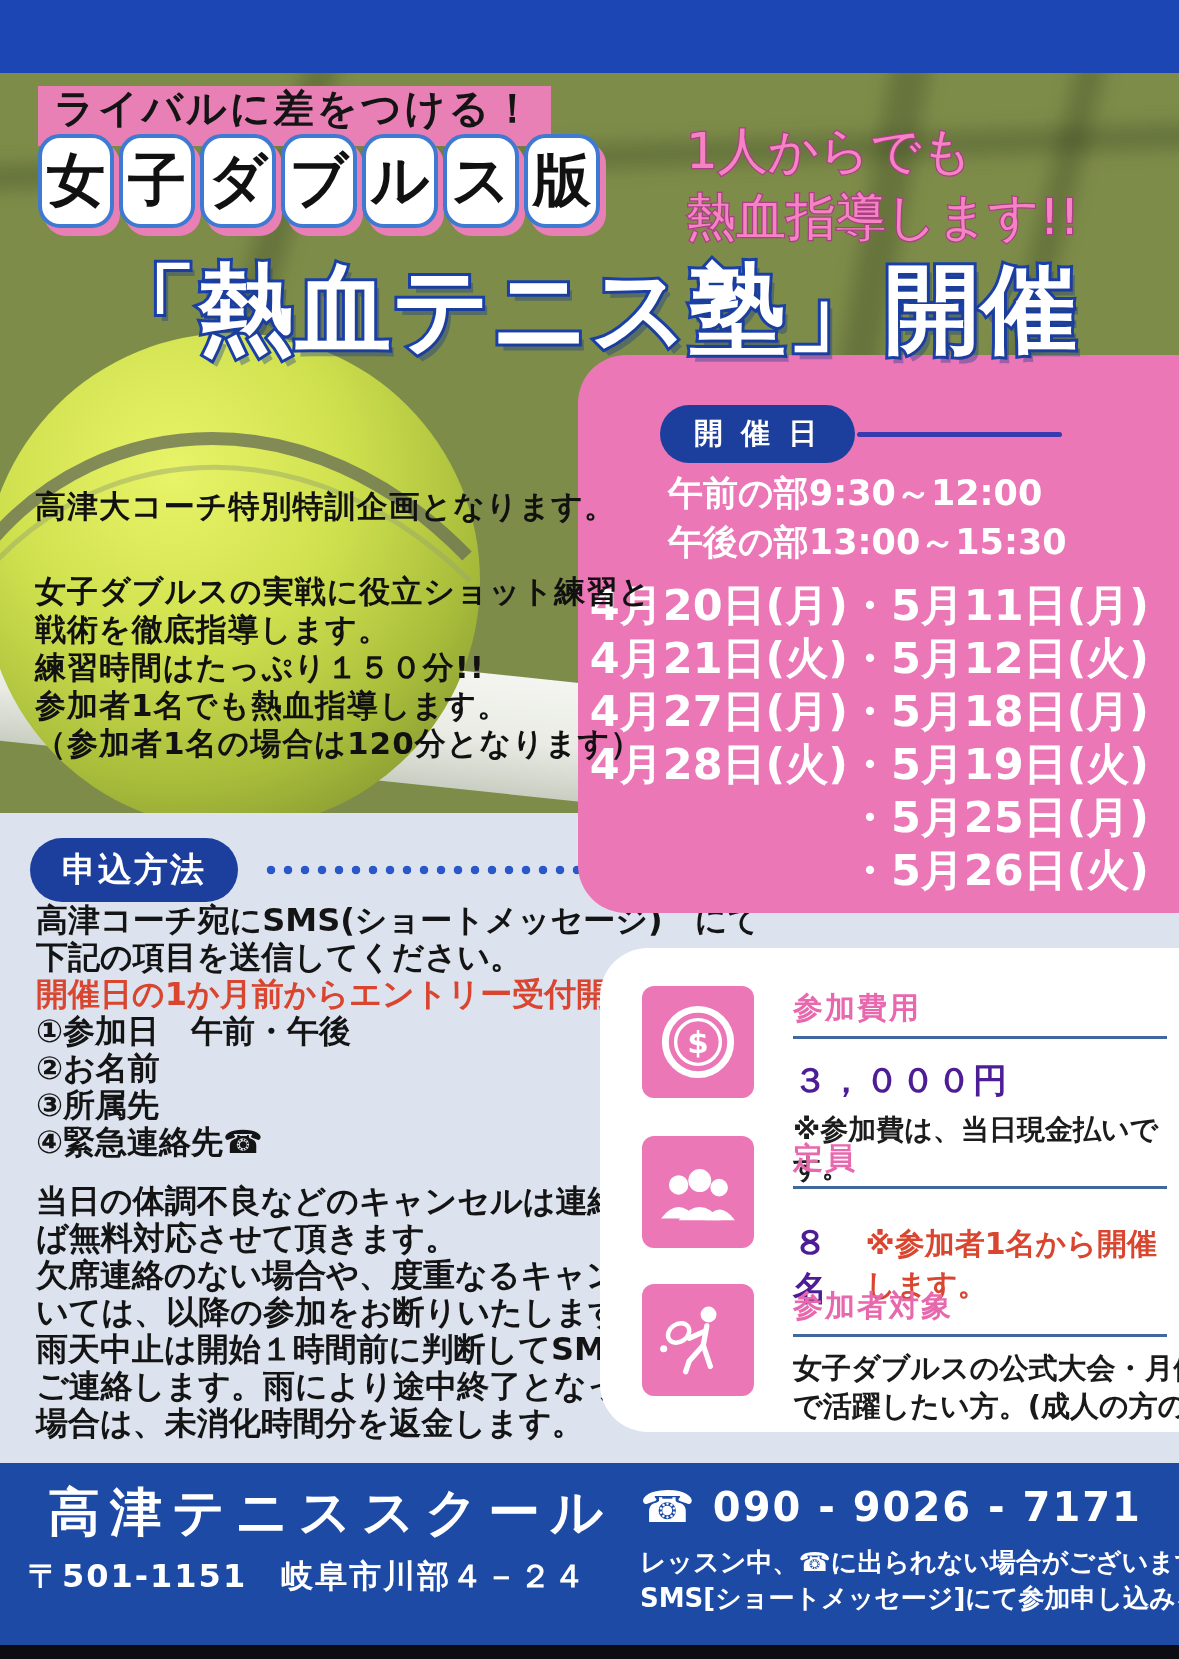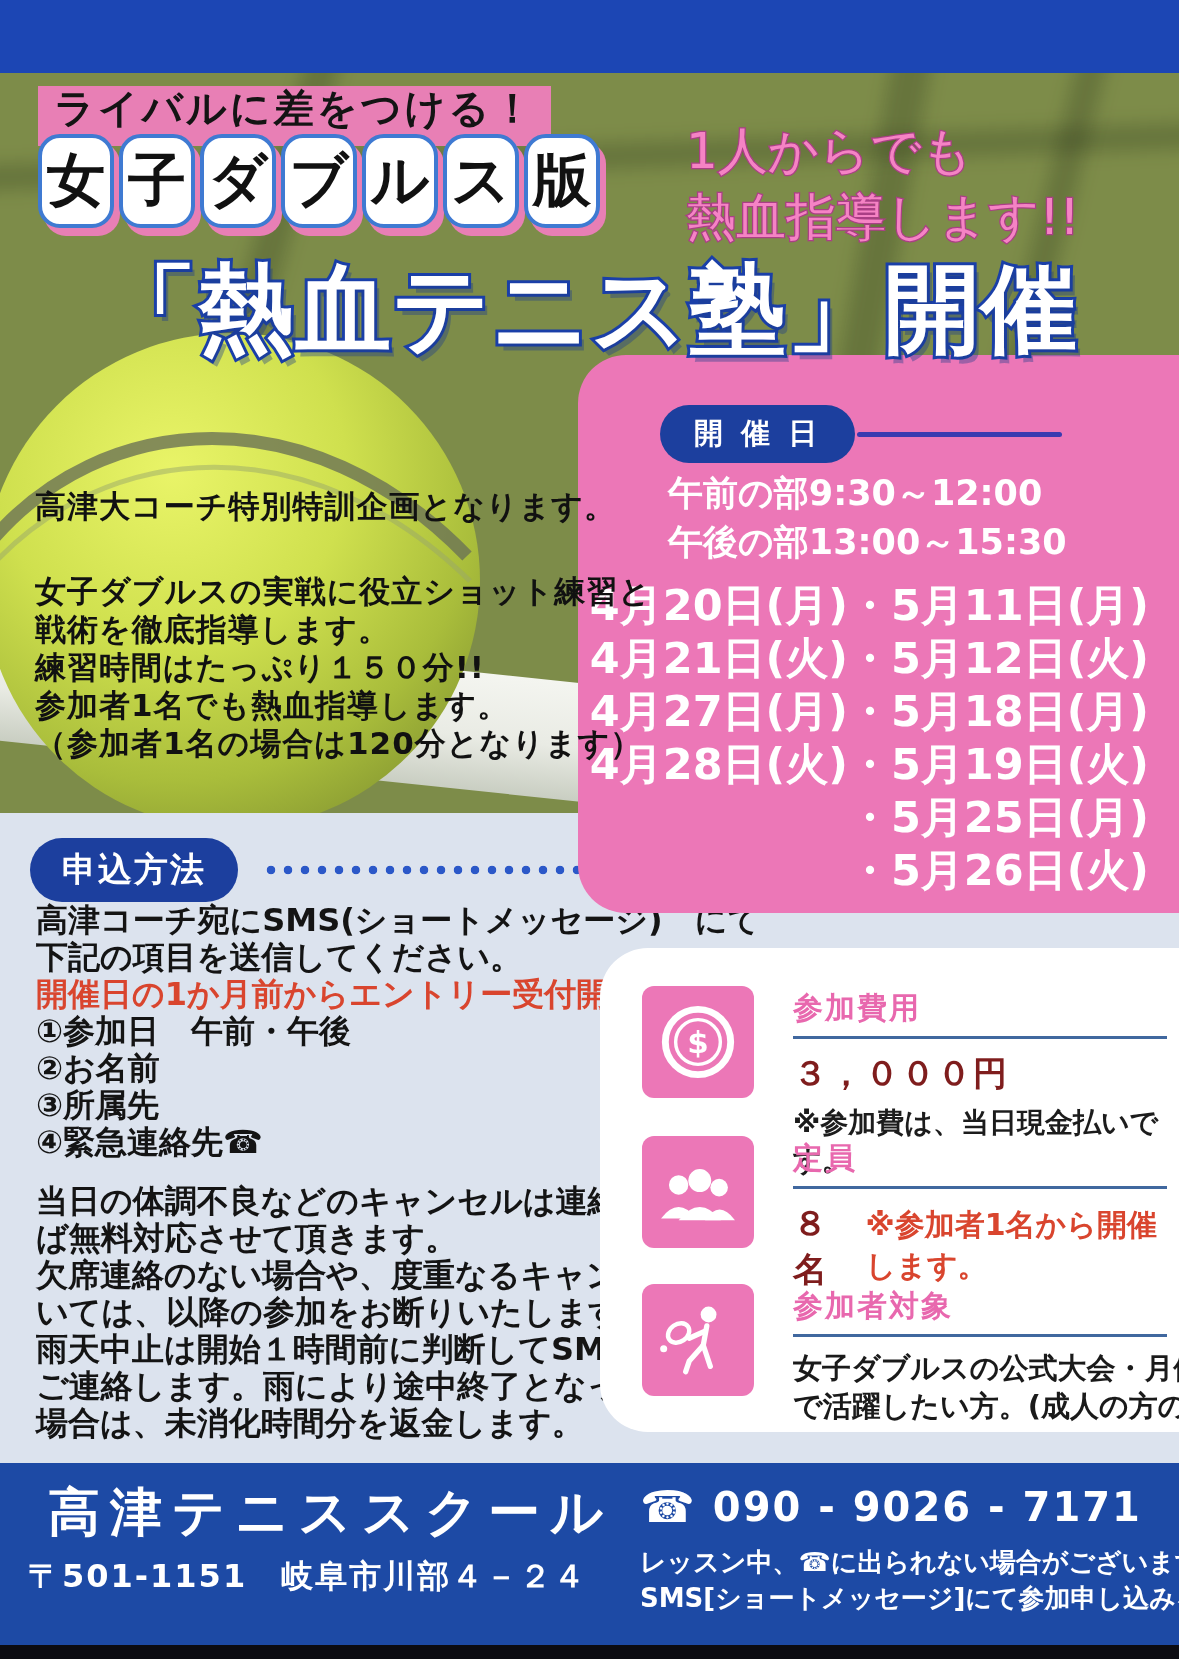--- a/index.html
+++ b/index.html
@@ -69,21 +69,21 @@
   
   .white-card { position:absolute; left:600px; top:948px; width:579px; height:484px; background:#fff;
                 border-radius:48px 0 0 48px; z-index:2; }
   .card-row { position:absolute; left:0; width:579px; }
   .row-fee { top:38px; } .row-capacity { top:188px; } .row-target { top:336px; }
   .card-icon { position:absolute; left:42px; top:0; width:112px; height:112px; background:#ec77b7;
                border-radius:12px; display:flex; align-items:center; justify-content:center; }
   .card-content { position:absolute; left:193px; top:2px; width:374px; }
   .card-title { color:#e868ae; font-size:30px; font-weight:800; letter-spacing:2px; }
   .card-rule { border-bottom:3px solid #40689f; margin:7px 0 12px; width:100%; }
-  .card-value { color:#7f1d1d; font-size:34px; font-weight:800; letter-spacing:2px; }
+  .card-value { color:#4c1d95; font-size:34px; font-weight:800; letter-spacing:2px;margin-top:19px; }
   .card-note { color:#1c1c1c; font-size:28px; font-weight:700; margin-top:7px; }
   .cap-line { display:flex; align-items:baseline; gap:20px; }
   .cap-note { color:#d9452e; font-size:30px; font-weight:800; }
   .target-lines div { color:#1a1a1a; font-size:29px; font-weight:700; line-height:38px; white-space:nowrap; }
 
   
   .footer { position:absolute; left:0; top:1463px; width:1179px; height:194px; background:#1d4aa5; z-index:2; color:#fff; }
   .school-name { position:absolute; left:48px; top:15px; font-size:52px; font-weight:800; letter-spacing:10px; white-space:nowrap; }
   .postal { position:absolute; left:28px; top:92px; font-size:32px; font-weight:800; letter-spacing:2px; white-space:nowrap; }
   .venue { position:absolute; left:28px; top:134px; font-size:30px; font-weight:800; letter-spacing:1px; white-space:nowrap; }

